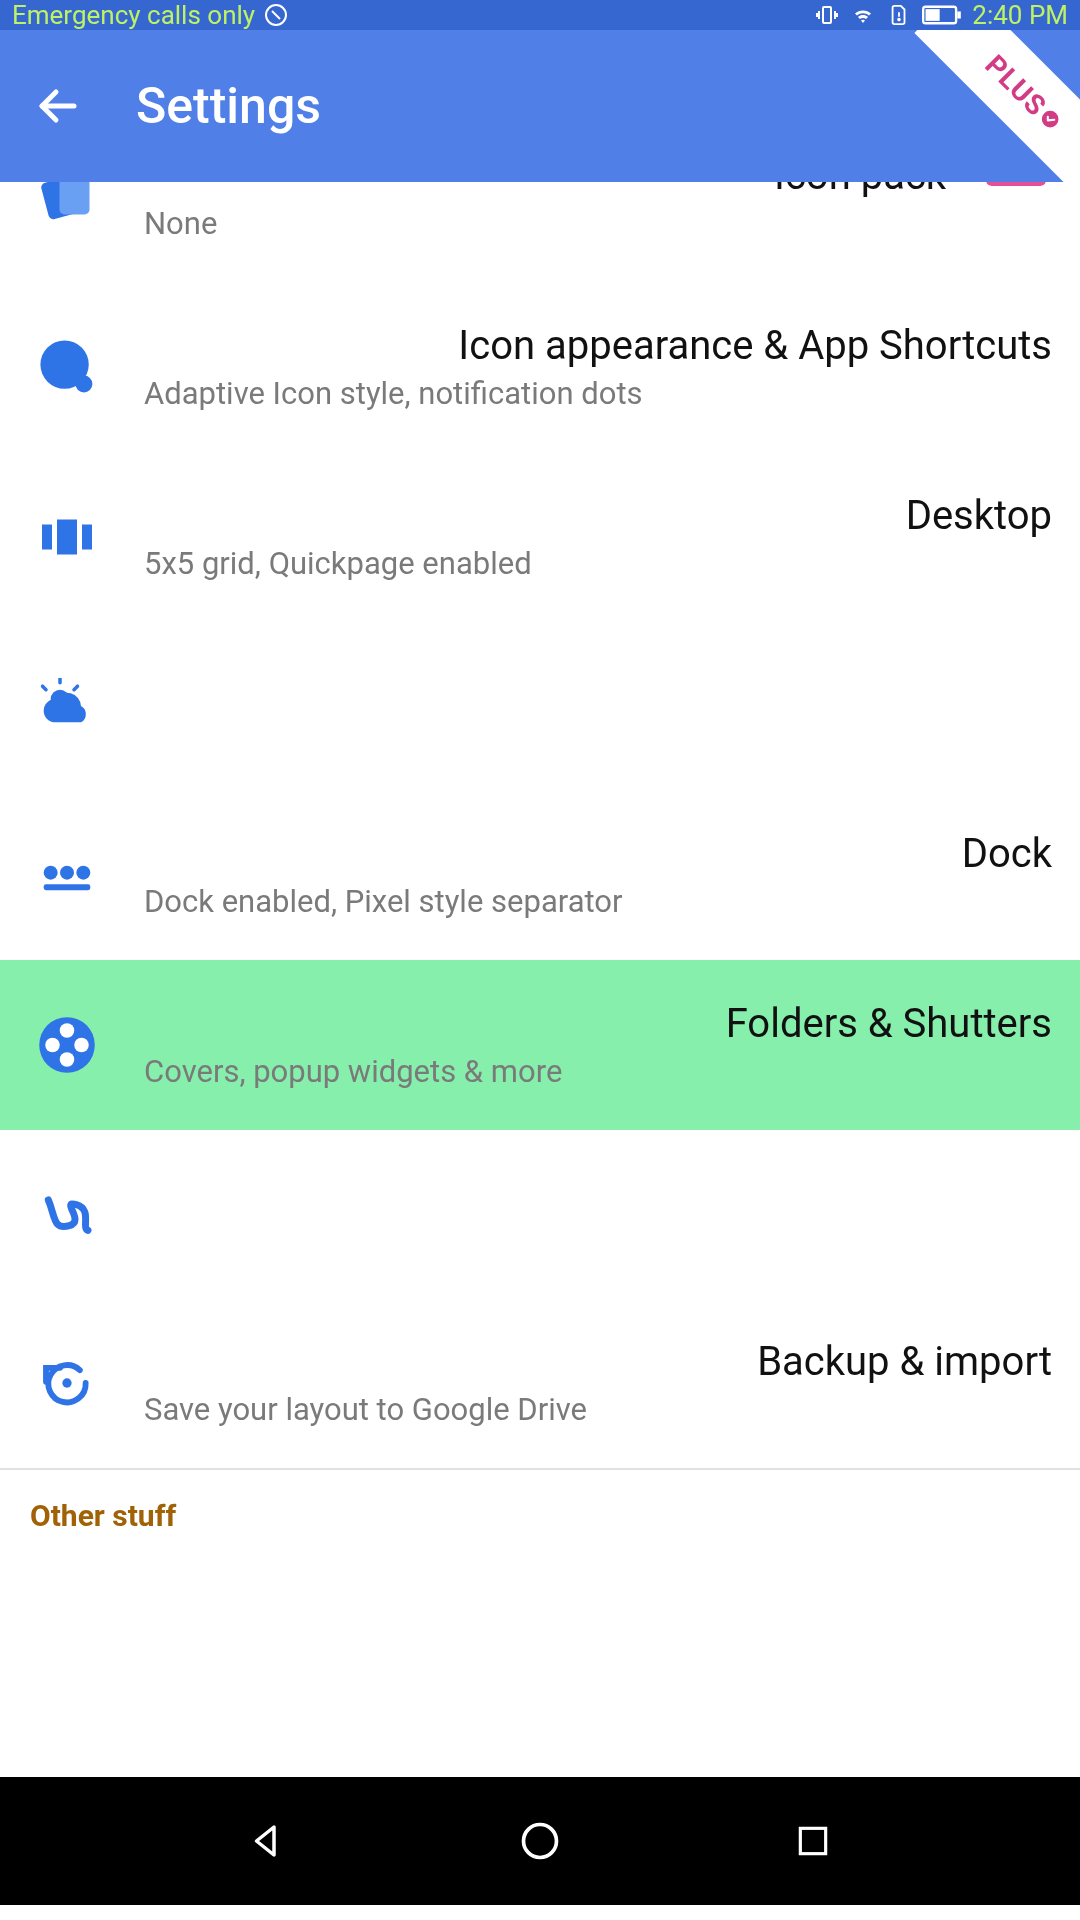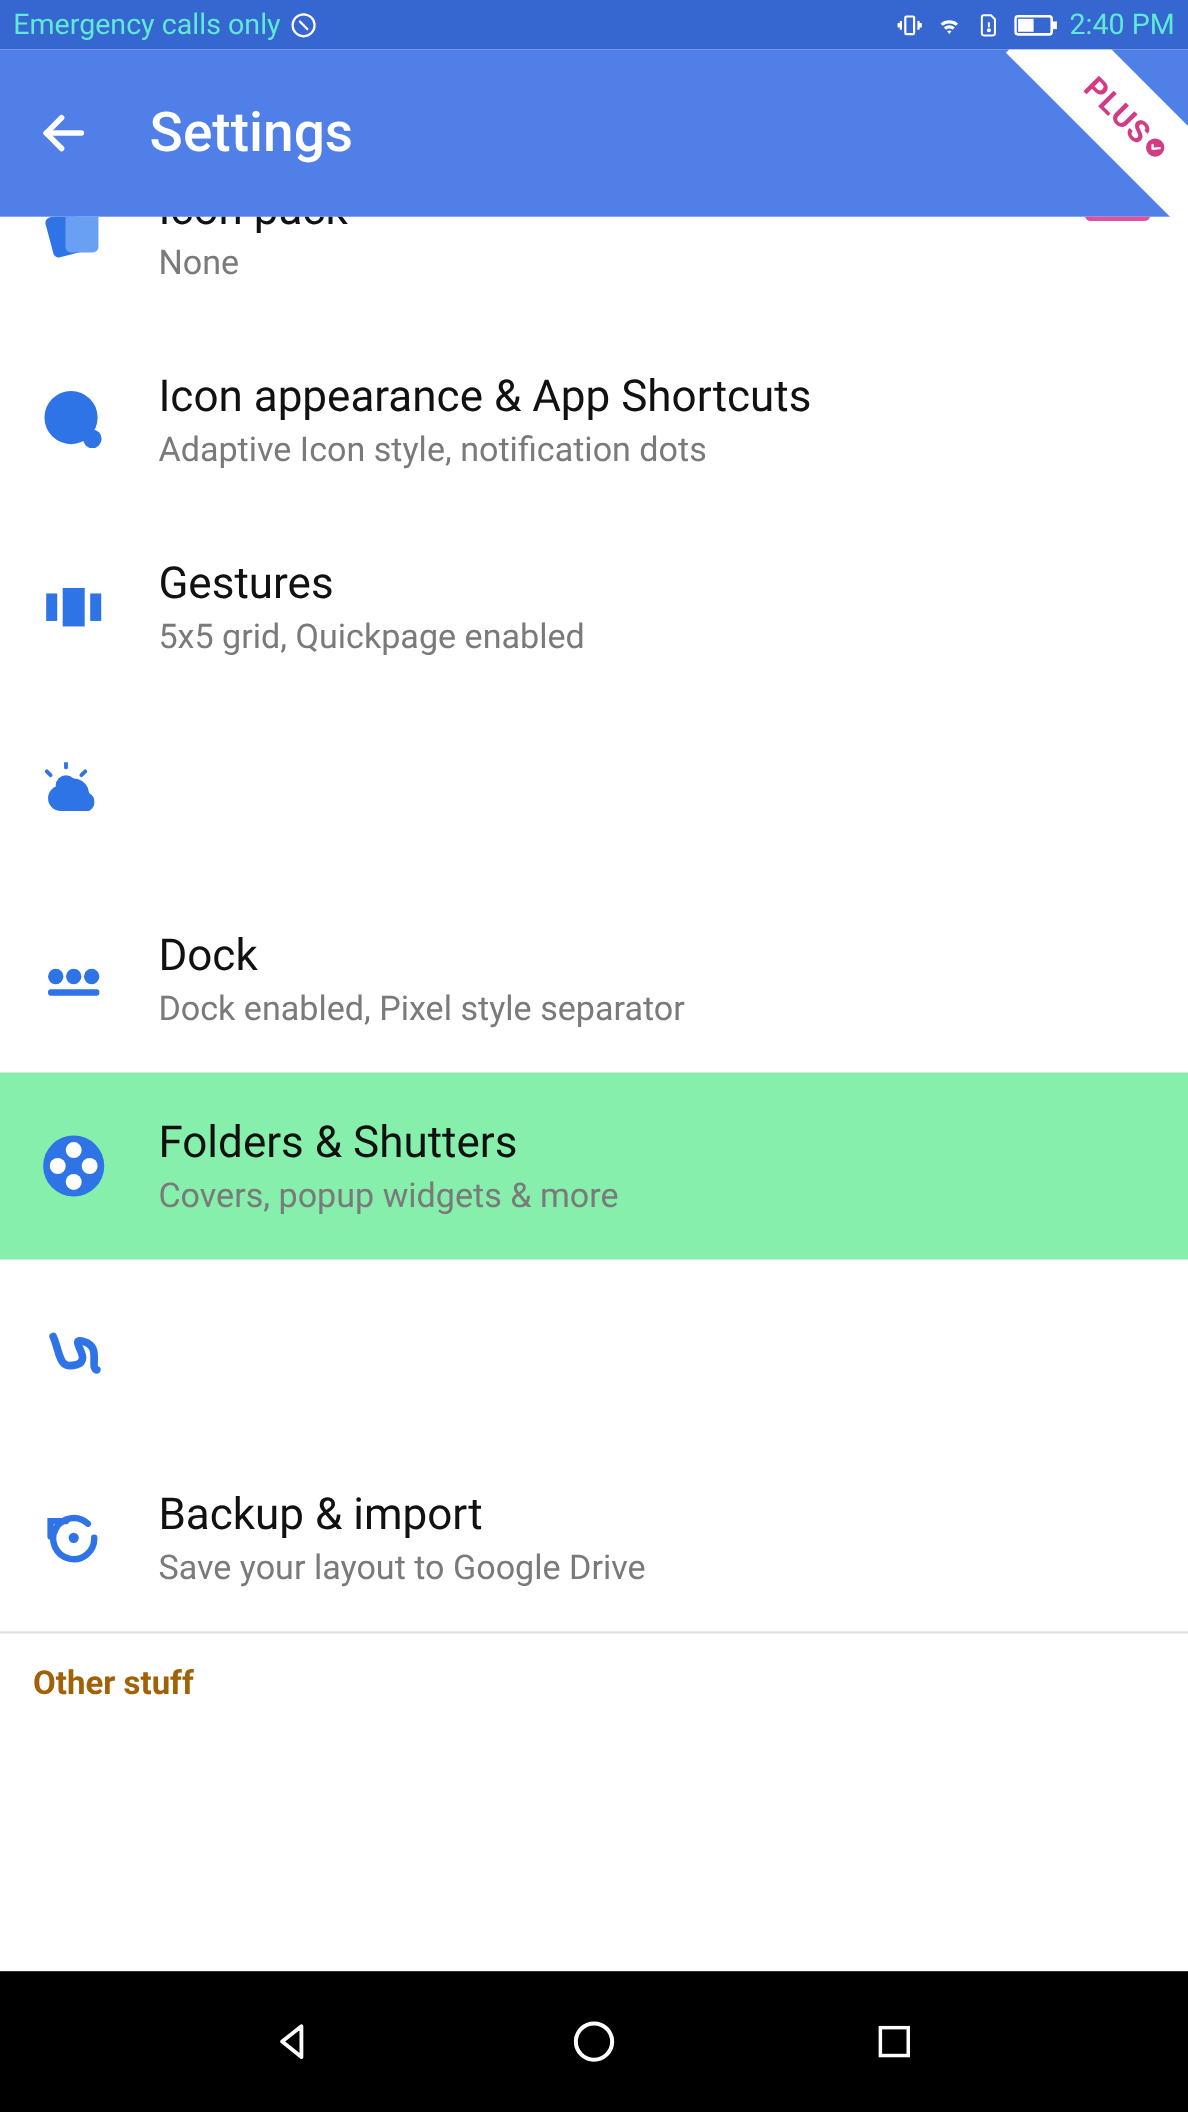--- a/index.html
+++ b/index.html
@@ -1,20 +1,20 @@
 <!DOCTYPE html>
 <html><head>
 <meta charset="utf-8">
 <style>
   * { box-sizing: border-box; margin: 0; padding: 0; }
   html, body { width: 1080px; height: 1920px; font-family: Roboto, "Helvetica Neue", Arial, sans-serif; background: #fff; overflow: hidden; }
   .statusbar {
-    height: 45px;
+    height: 30px;
     background: #3667d0;
-    color: #5eead4;
+    color: #bef264;
     display: flex;
     align-items: center;
     justify-content: space-between;
     padding: 0 12px;
     font-size: 26px;
   }
   .status-left { display: flex; align-items: center; gap: 8px; }
   .status-right { display: flex; align-items: center; gap: 10px; }
   .status-icon { width: 26px; height: 26px; display: inline-flex; align-items: center; justify-content: center; }
   .appbar {
@@ -73,21 +73,21 @@
     min-height: 168px;
   }
   .row.highlighted { background: #86efac; }
   .row-icon {
     width: 74px; height: 74px;
     display: flex; align-items: center; justify-content: center;
     color: #2f74e6;
     flex: none;
   }
   .row-text { display: flex; flex-direction: column; gap: 6px; flex: 1; }
-  .row-title { font-size: 40px; color: #111; font-weight: 400; }
+  .row-title { font-size: 40px; color: #111; font-weight: 400; text-align: right; }
   .row-sub { font-size: 31px; color: #7a7a7a; }
   .badge-new {
     background: #e54f9a;
     color: #fff;
     font-size: 20px;
     font-weight: 700;
     padding: 3px 7px;
     border-radius: 6px;
     margin-right: 6px;
     align-self: flex-start;
@@ -212,21 +212,21 @@
 
     <div class="row">
       <div class="row-icon">
         <svg viewBox="0 0 48 48" width="60" height="60" fill="#2f74e6">
             <rect x="4" y="14" width="8" height="20"></rect>
             <rect x="16" y="10" width="16" height="28"></rect>
             <rect x="36" y="14" width="8" height="20"></rect>
           </svg>
       </div>
       <div class="row-text">
-        <div class="row-title">Gestures</div>
+        <div class="row-title">Desktop</div>
         <div class="row-sub">5x5 grid, Quickpage enabled</div>
       </div>
     </div>
 
     <div class="row">
       <div class="row-icon">
         <svg viewBox="0 0 48 48" width="56" height="56" fill="#2f74e6">
             <circle cx="18" cy="18" r="8"></circle>
             <path d="M14 38a10 10 0 0 1 0-20 12 12 0 0 1 22 6 8 8 0 0 1 0 14H14z"></path>
             <g stroke="#2f74e6" stroke-width="3" stroke-linecap="round">

